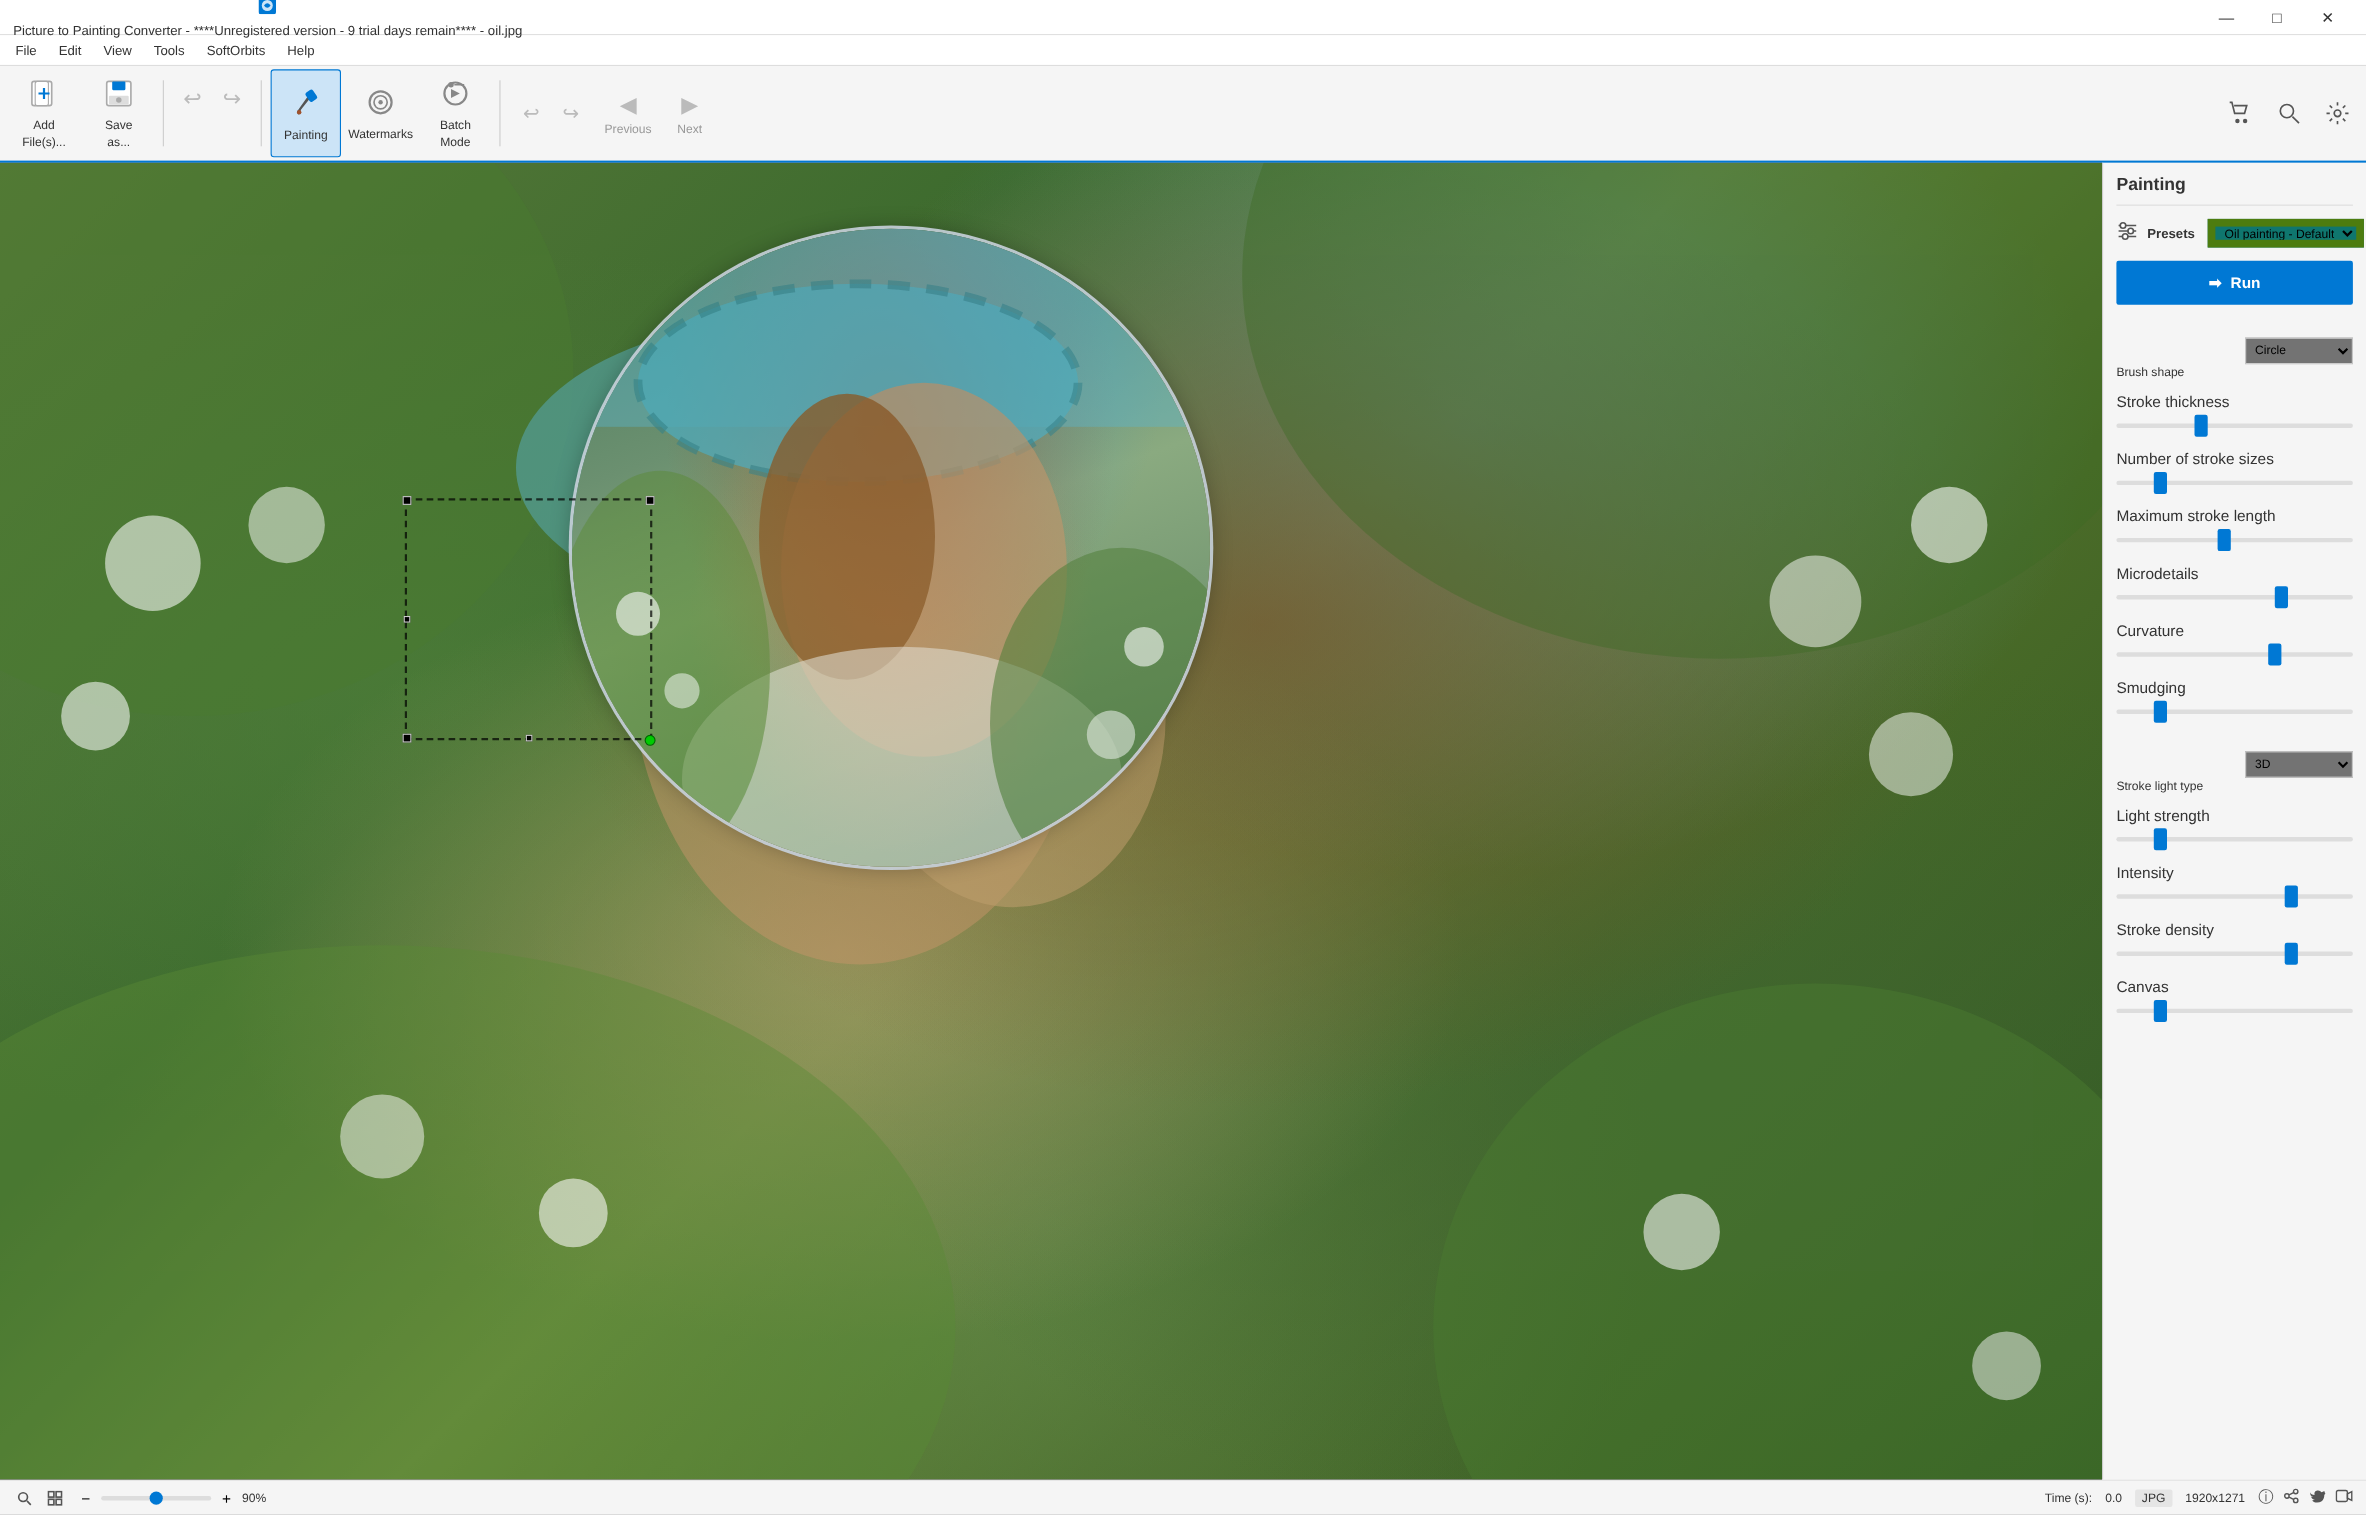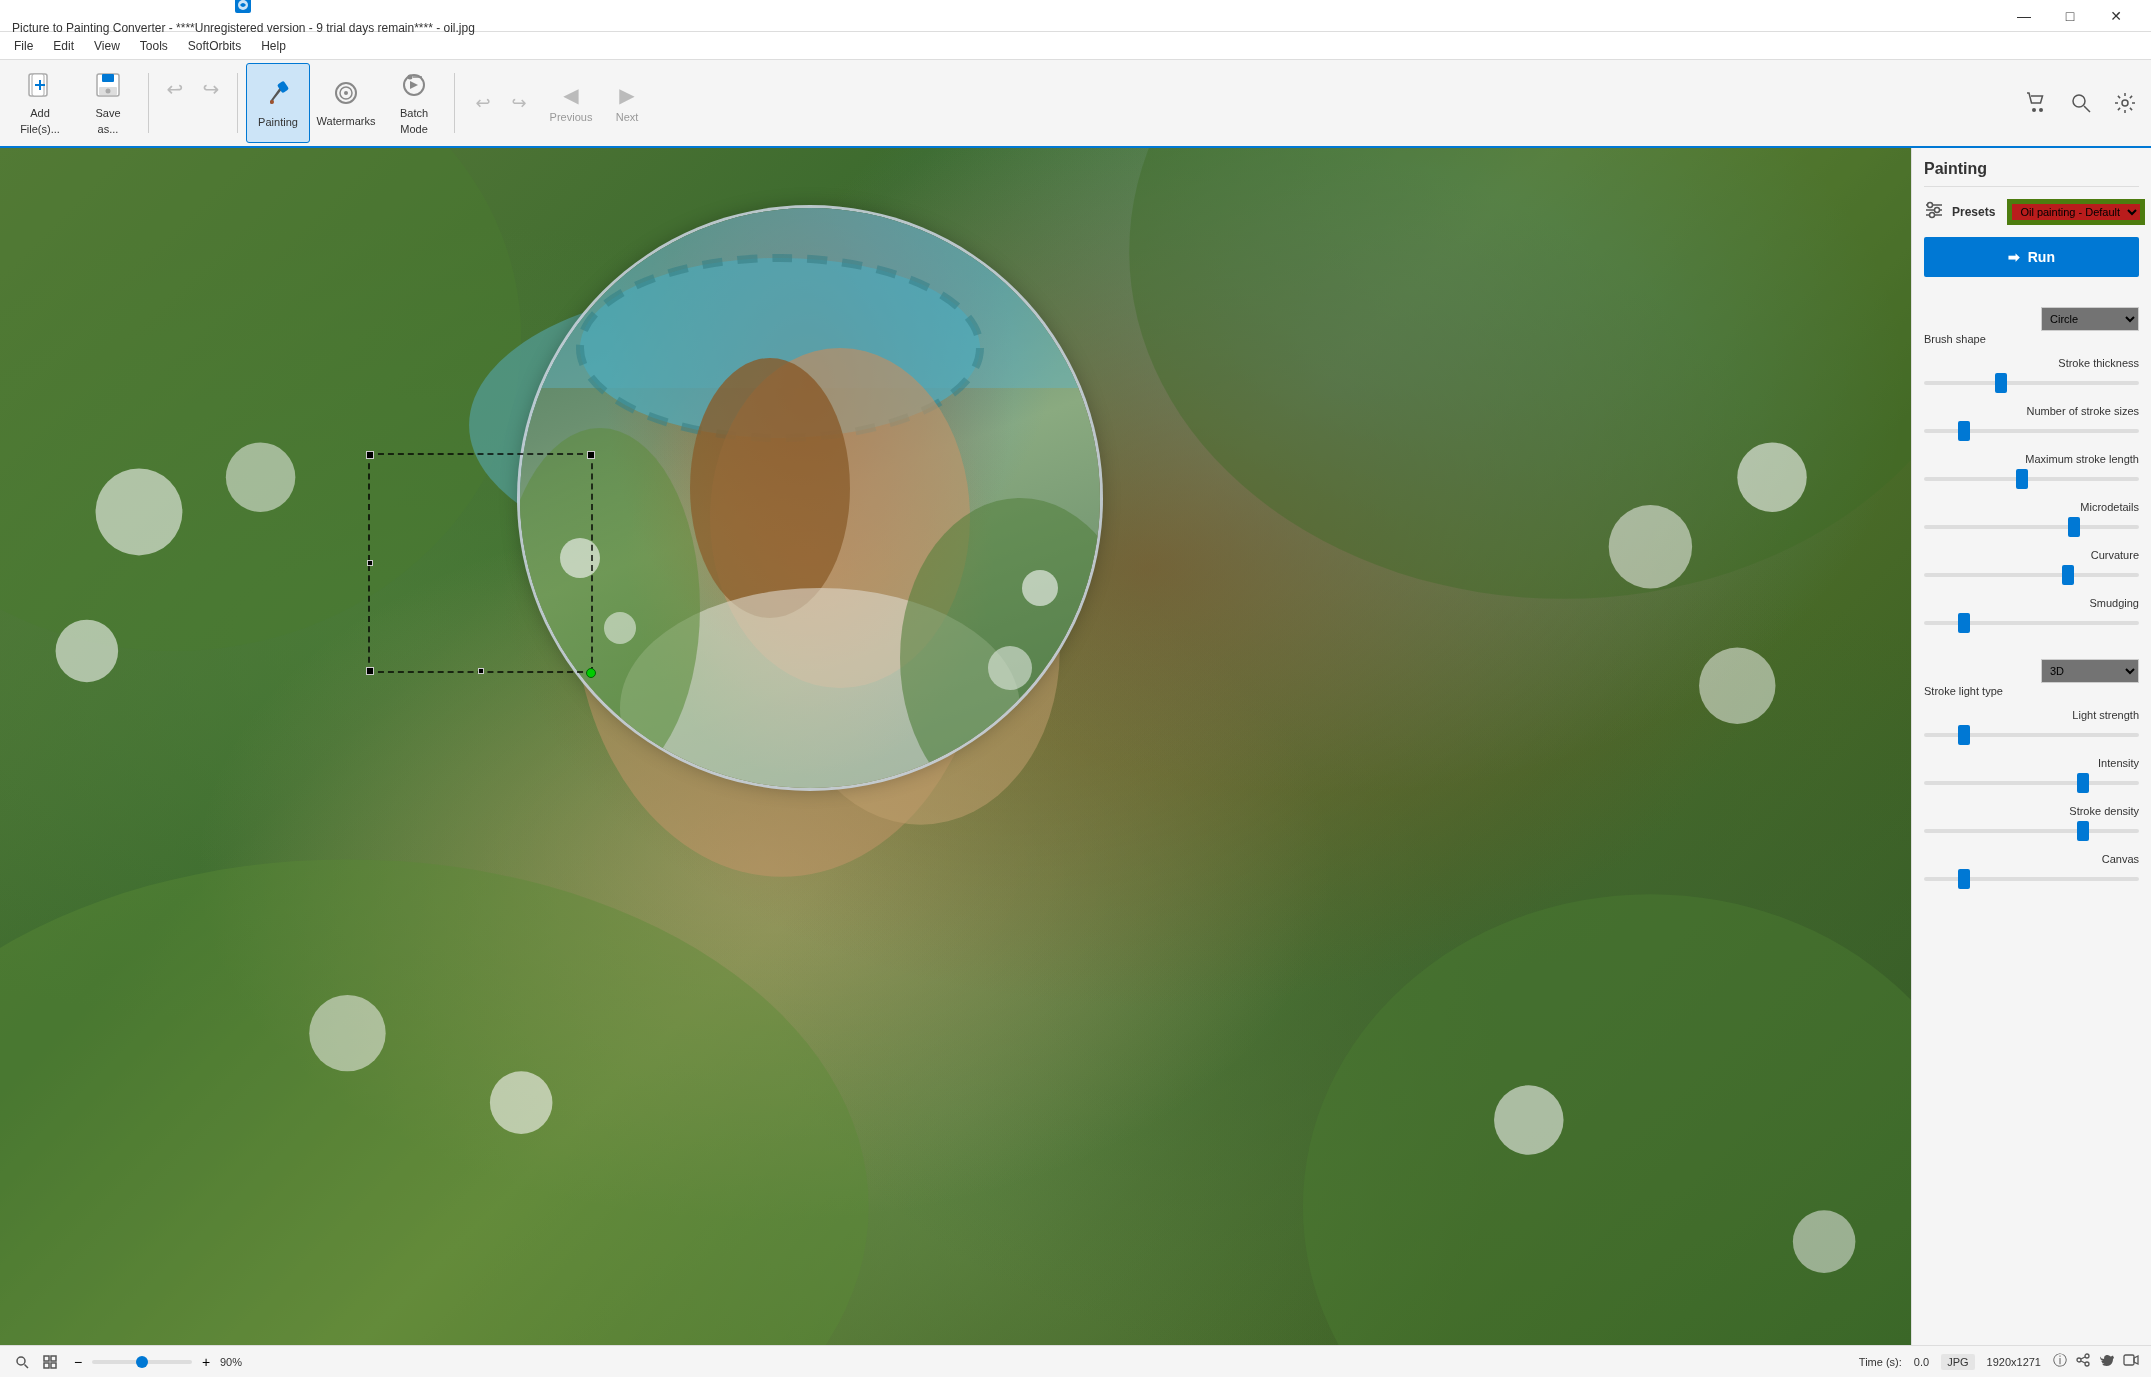--- a/index.html
+++ b/index.html
@@ -133,22 +133,22 @@
       margin-bottom: 12px;
       gap: 8px;
     }
     .presets-icon {
       font-size: 18px; color: #555;
     }
     .presets-label { font-size: 12px; font-weight: 600; color: #333; margin-right: 4px; }
     .presets-select {
       flex: 1;
       height: 26px;
-      border: 5px solid #4d7c0f;
-      background: #b91c1c;
+      border: 7px solid #4d7c0f;
+      background: #0f766e;
       font-size: 11px;
       padding: 0 4px;
       cursor: pointer;
     }
 
     .run-button {
       width: 100%;
       height: 40px;
       background: #0078d4;
       color: white;
@@ -163,26 +163,26 @@
       gap: 8px;
       margin-bottom: 16px;
     }
 
     .settings-section { margin-top: 8px; }
 
     .setting-row {
       margin-bottom: 12px;
     }
     .setting-label {
-      font-size: 11px;
+      font-size: 14px;
       color: #333;
       margin-bottom: 4px;
       display: flex;
       align-items: center;
-      justify-content: flex-end;
+      justify-content: flex-start;
     }
     .setting-label-text { font-weight: 400; }
 
     .slider-container {
       position: relative;
       height: 20px;
       display: flex;
       align-items: center;
     }
     .slider-track {

